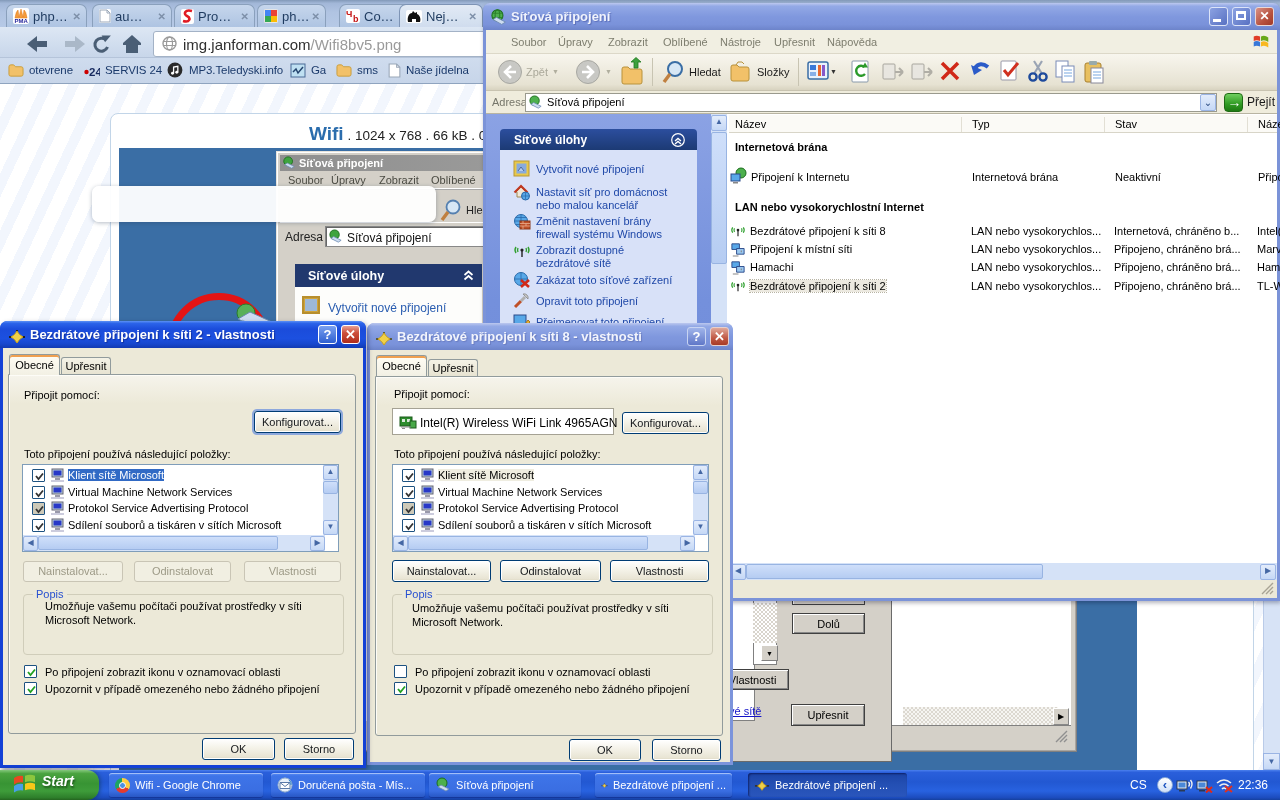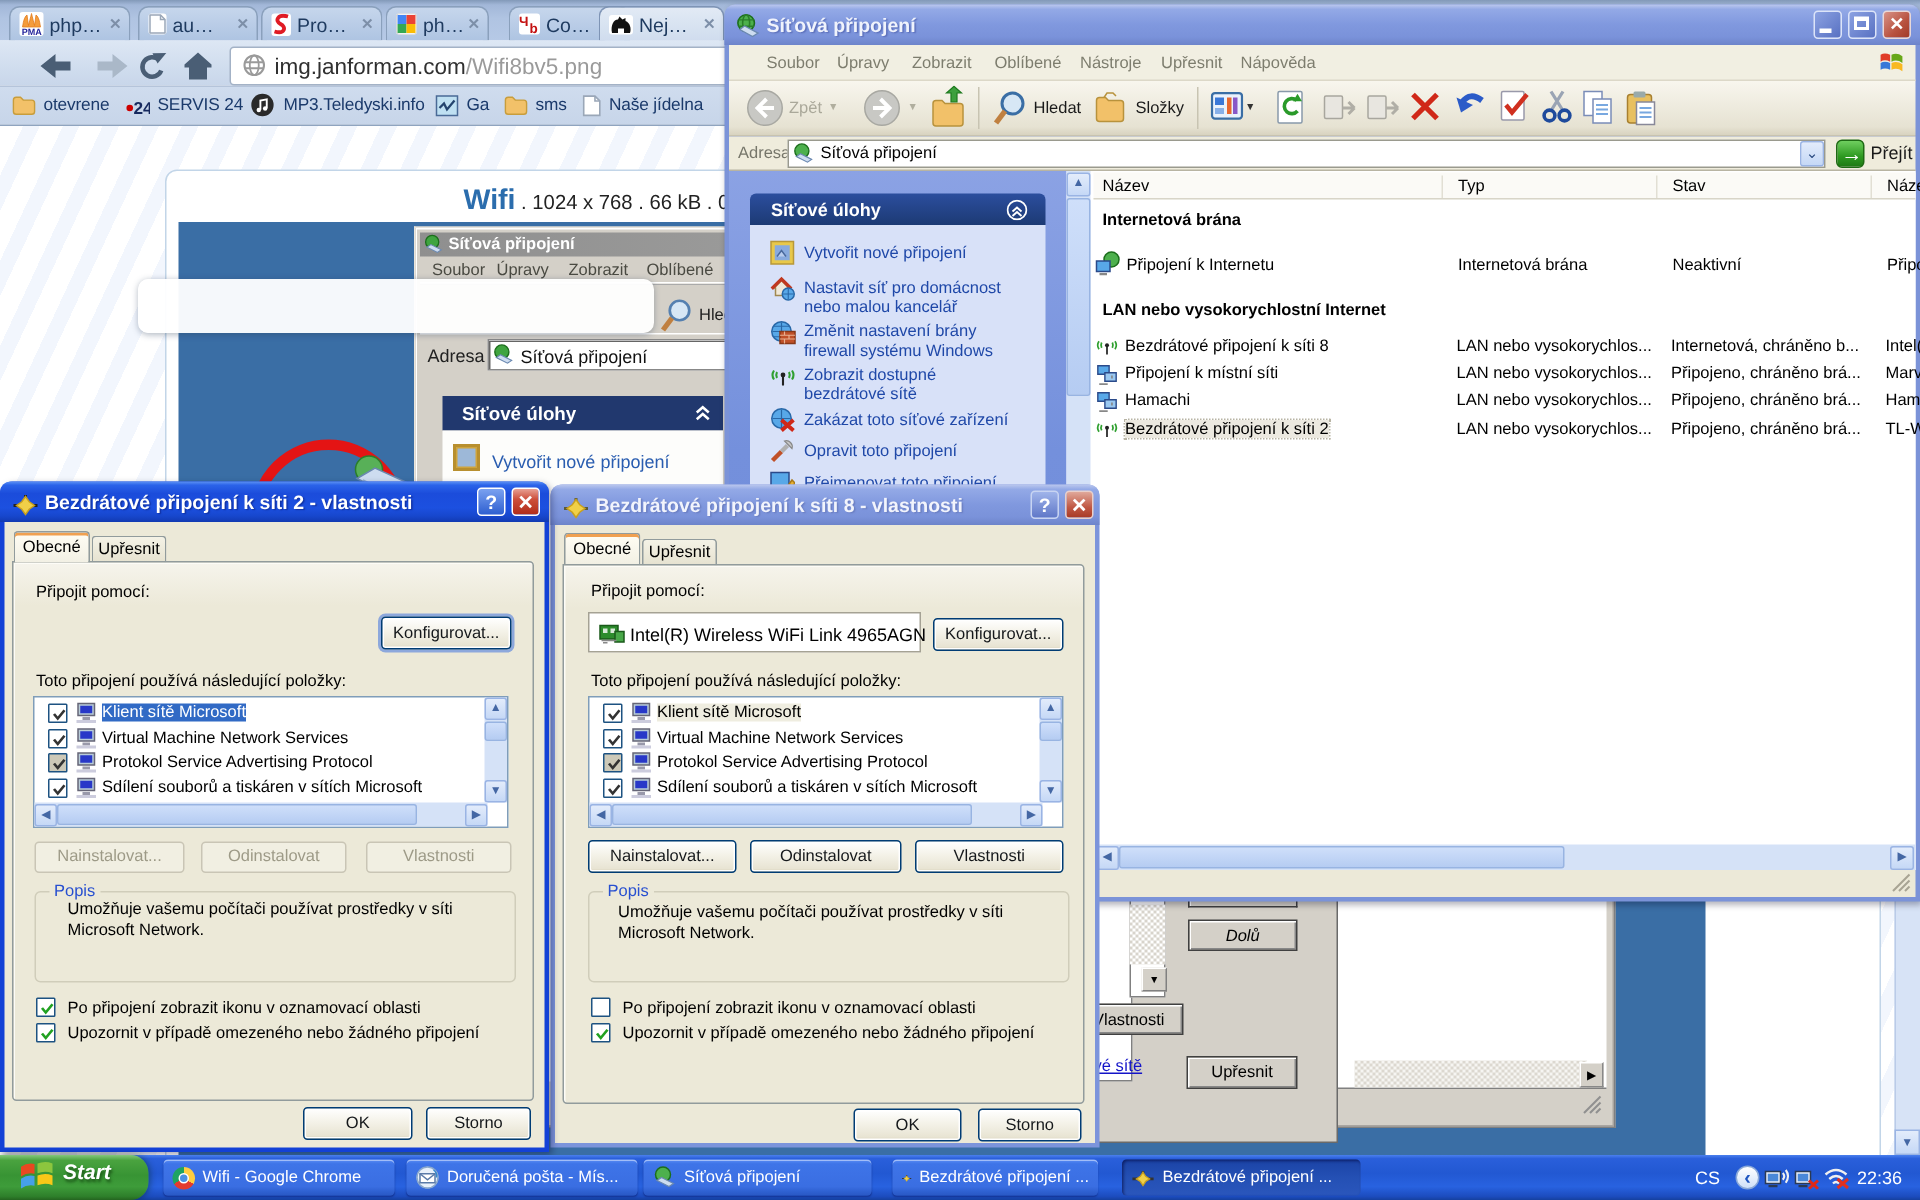--- a/index.html
+++ b/index.html
@@ -234,21 +234,21 @@
         <path d="M2 16 l20 10 14-7-22-10z" fill="#cddcf0" stroke="#6a88b0"></path>
         <path d="M6 17 l18 9" stroke="#8aa8cc"></path>
       </svg>
 
     <div class="abs" style="left:480px;top:240px;width:293px;height:374px;background:#d4d0c8;box-shadow:inset -1px -1px 0 #6a6a6a,inset 1px 1px 0 #fff;"></div>
     <div class="abs" style="left:600px;top:443px;width:36px;height:130px;background:#fff;border:1px solid #808080;"></div>
     <div class="abs" style="left:634px;top:443px;width:24px;height:74px;background:#fff;border:1px solid #808080;"></div>
     <div class="abs" style="left:634px;top:455px;width:24px;height:40px;background:repeating-conic-gradient(#fff 0 25%,#d8d4cc 0 50%) 0 0/4px 4px;"></div>
     <div class="abs" style="left:642px;top:497px;width:17px;height:16px;background:#d4d0c8;border:1px solid #808080;border-top-color:#fff;border-left-color:#fff;font-size:7px;text-align:center;line-height:15px;color:#000;">▼</div>
     <div class="abs" style="left:673px;top:444px;width:73px;height:13px;background:#d4d0c8;border:1px solid #404040;border-top:none;box-shadow:inset 1px 0 0 #fff;"></div>
-    <div class="abs" style="left:673px;top:465px;width:73px;height:21px;background:#d4d0c8;border:1px solid #404040;box-shadow:inset 1px 1px 0 #fff,inset -1px -1px 0 #888;font-size:11px;text-align:center;line-height:20px;color:#000;font-style:italic;">Dolů</div>
+    <div class="abs" style="left:673px;top:465px;width:73px;height:21px;background:#d4d0c8;border:1px solid #404040;box-shadow:inset 1px 1px 0 #fff,inset -1px -1px 0 #888;font-size:11px;text-align:center;line-height:20px;color:#000;">Dolů</div>
     <div class="abs" style="left:597px;top:521px;width:73px;height:21px;background:#d4d0c8;border:1px solid #404040;box-shadow:inset 1px 1px 0 #fff,inset -1px -1px 0 #888;font-size:11px;text-align:center;line-height:20px;color:#000;">Vlastnosti</div>
     <div class="abs" style="left:610px;top:557px;font-size:11px;color:#1414c8;text-decoration:underline;">vé sítě</div>
     <div class="abs" style="left:672px;top:556px;width:74px;height:22px;background:#d4d0c8;border:1px solid #404040;box-shadow:inset 1px 1px 0 #fff,inset -1px -1px 0 #888;font-size:11px;text-align:center;line-height:21px;color:#000;">Upřesnit</div>
   </div>
 
   <div class="abs" style="left:92px;top:186px;width:344px;height:36px;background:rgba(255,255,255,.95);border-radius:7px;box-shadow:0 1px 4px rgba(40,60,90,.35);"></div>
 
   <div class="abs" style="left:1263px;top:84px;width:17px;height:686px;background:#d7e3f6;border-left:1px solid #bacbe8;"></div>
   <div class="abs sbbtn" style="left:1263px;top:753px;width:17px;height:17px;line-height:16px;border-radius:0;">▼</div>
 </div>

